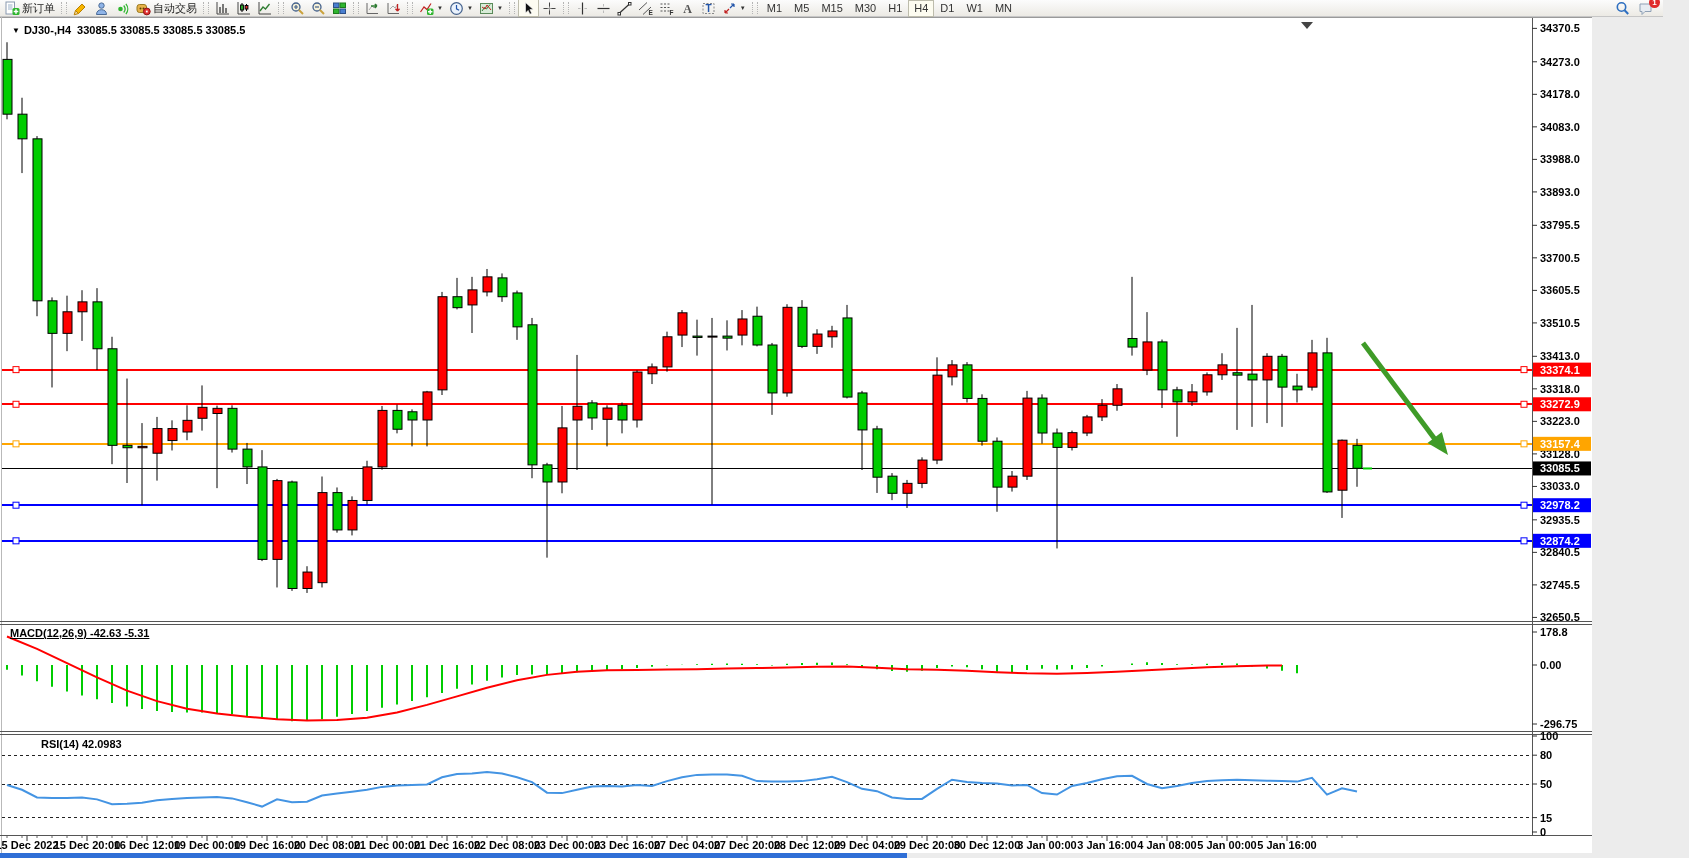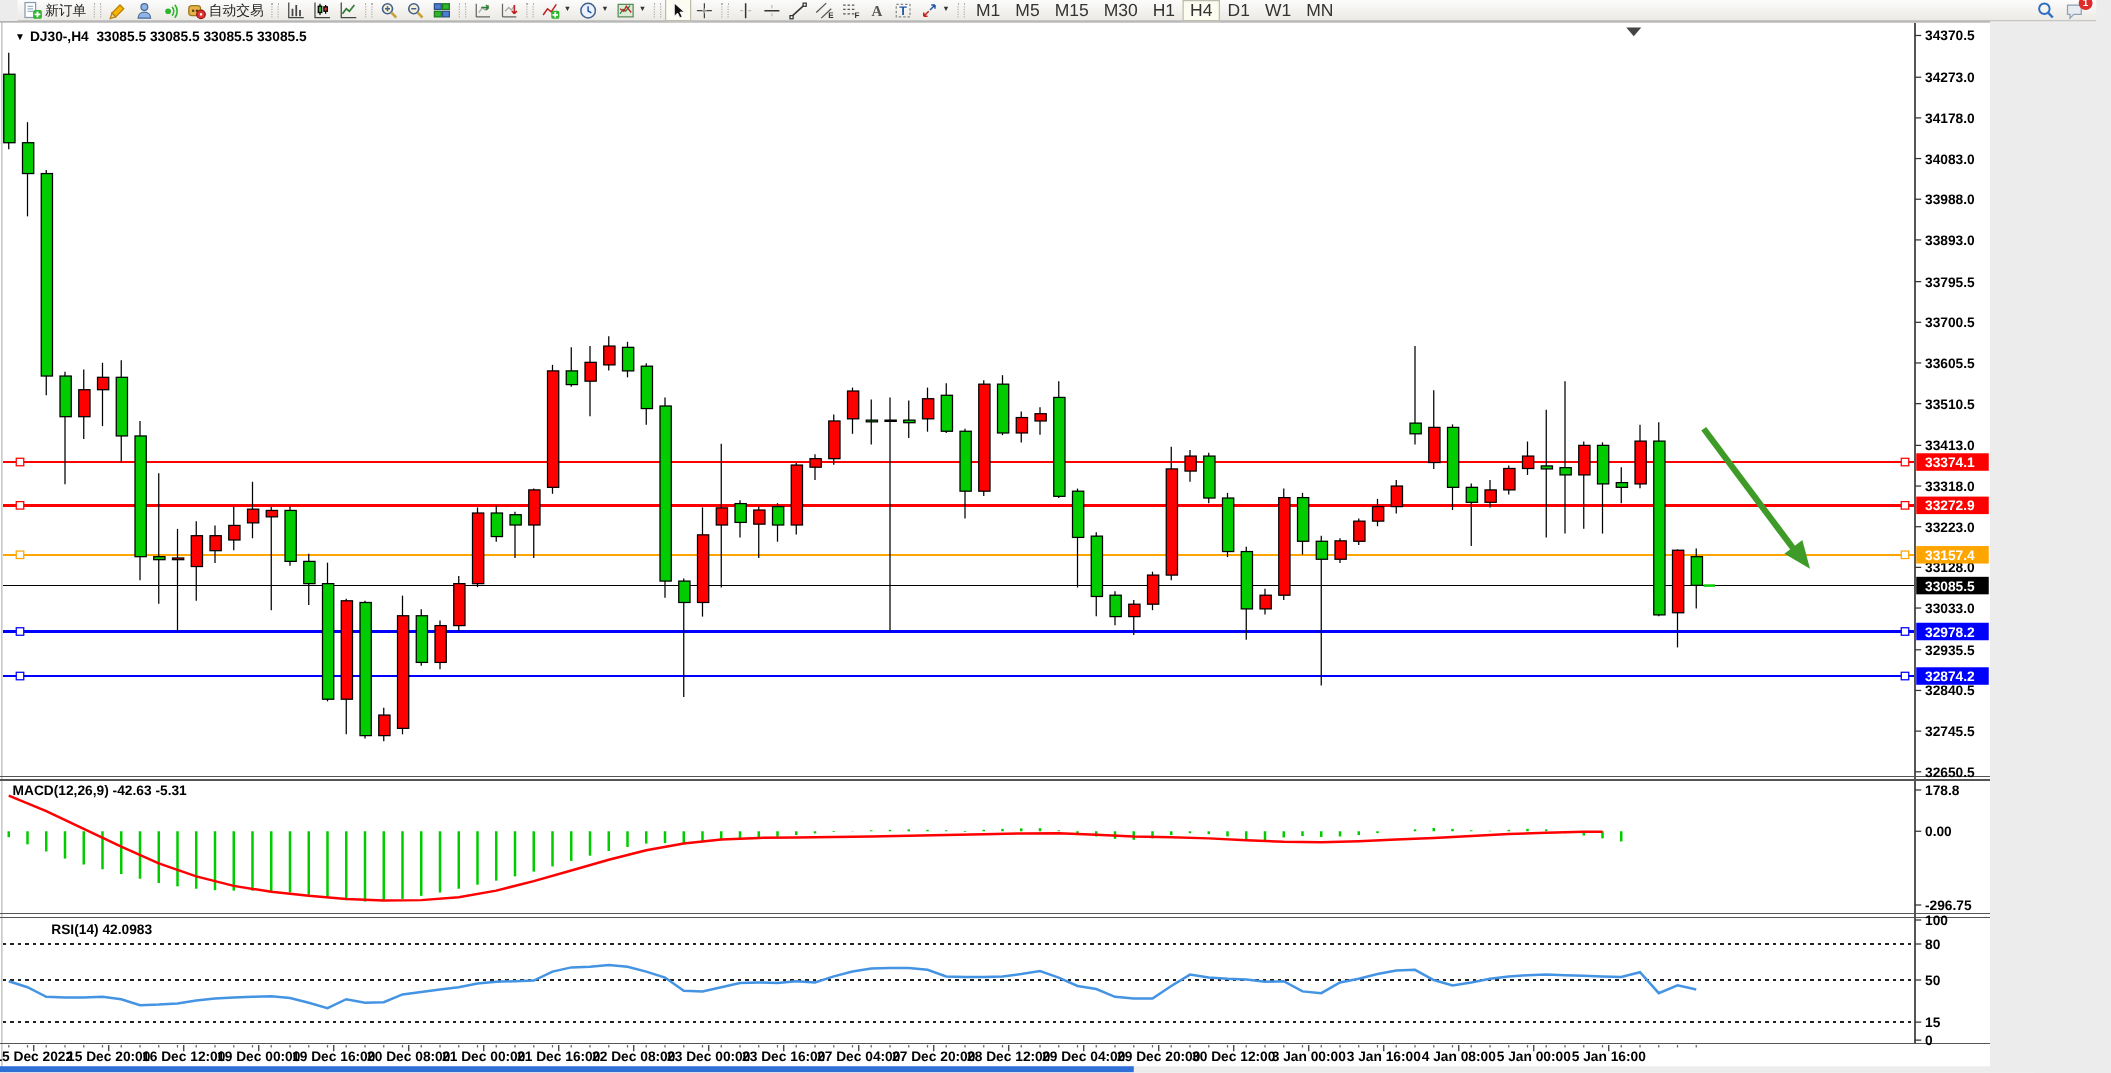--- a/index.html
+++ b/index.html
@@ -1,34 +1,34 @@
 <!DOCTYPE html>
 <html><head>
 <meta charset="utf-8">
 <style>
   html,body{margin:0;padding:0;background:#e9e9e9;font-family:"Liberation Sans",sans-serif;}
   #app{position:relative;width:1689px;height:858px;overflow:hidden;background:#ececec;}
-  #toolbar{position:absolute;top:0;left:14px;width:1663px;height:17px;background:linear-gradient(#fcfcfc,#eceae4);
+  #toolbar{position:absolute;top:0;left:0;width:1663px;height:17px;background:linear-gradient(#fcfcfc,#eceae4);
     border-bottom:1px solid #c6c6c6;display:flex;align-items:center;padding-left:2px;z-index:6;box-sizing:border-box;}
   .tbtn{height:16px;display:flex;align-items:center;gap:2px;padding:0 2px;border:1px solid transparent;cursor:default;
     font-size:11px;color:#222;white-space:nowrap;}
   .tbtn.active{background:#fdfcf2;border-color:#bdbcac;}
   .tlabel{font-size:11px;}
   .tgrip{width:4px;height:12px;margin:0 3px;border-left:1px dotted #b5b5b5;border-right:1px dotted #b5b5b5;}
   .caret{font-size:6px;color:#333;margin-left:1px;}
-  .tf{font-size:14px;padding:0 5px;height:15px;line-height:15px;color:#333;border:1px solid transparent;cursor:default;}
+  .tf{font-size:11px;padding:0 5px;height:15px;line-height:15px;color:#333;border:1px solid transparent;cursor:default;}
   .tf.active{background:#fdfcf0;border-color:#bdbcac;}
   #right-icons{margin-left:auto;display:flex;align-items:center;gap:8px;margin-right:10px;}
   .ribtn{position:relative;display:flex;align-items:center;cursor:default;}
   .badge{position:absolute;top:-4px;right:-7px;background:#e02b2b;color:#fff;border-radius:50%;min-width:11px;height:11px;
     font-size:8px;line-height:11px;text-align:center;font-weight:700;}
   svg#chart{position:absolute;top:0;left:0;z-index:1;}
   .overlay-label{position:absolute;font-size:11px;font-weight:700;color:#000;z-index:3;white-space:pre;text-align:center;}
   #chart-title{top:24px;left:12px;}
-  #macd-label{top:627px;left:10px;}
+  #macd-label{top:627px;left:10px;text-decoration:underline;}
   #rsi-label{top:738px;left:10px;margin-left:31px;}
   .marker{font-size:8px;margin-right:4px;vertical-align:1px;}
   #taskbar-edge{position:absolute;left:0;top:853px;width:907px;height:5px;background:#2f6fd6;z-index:4;}
 </style>
 </head>
 <body>
 
 <div id="app">
   <svg id="chart" width="1689" height="858">
       <rect x="0" y="17" width="1592" height="836" fill="#ffffff"></rect>

